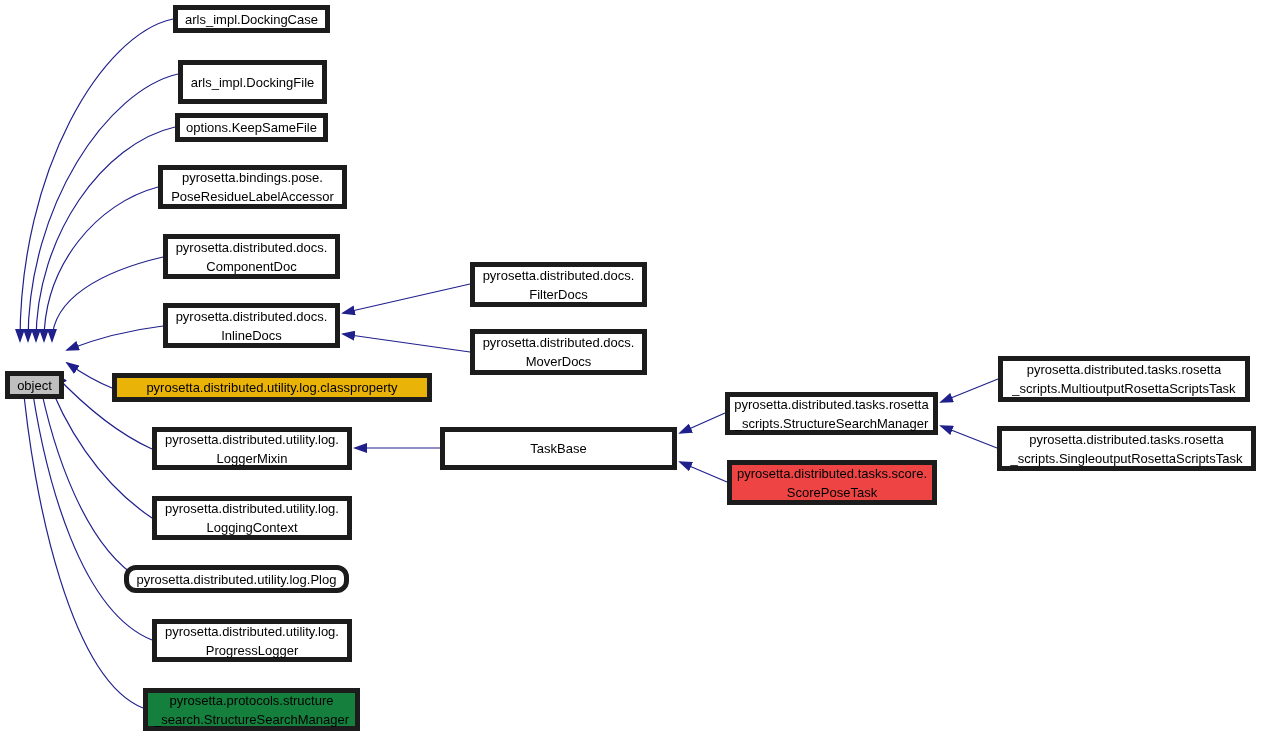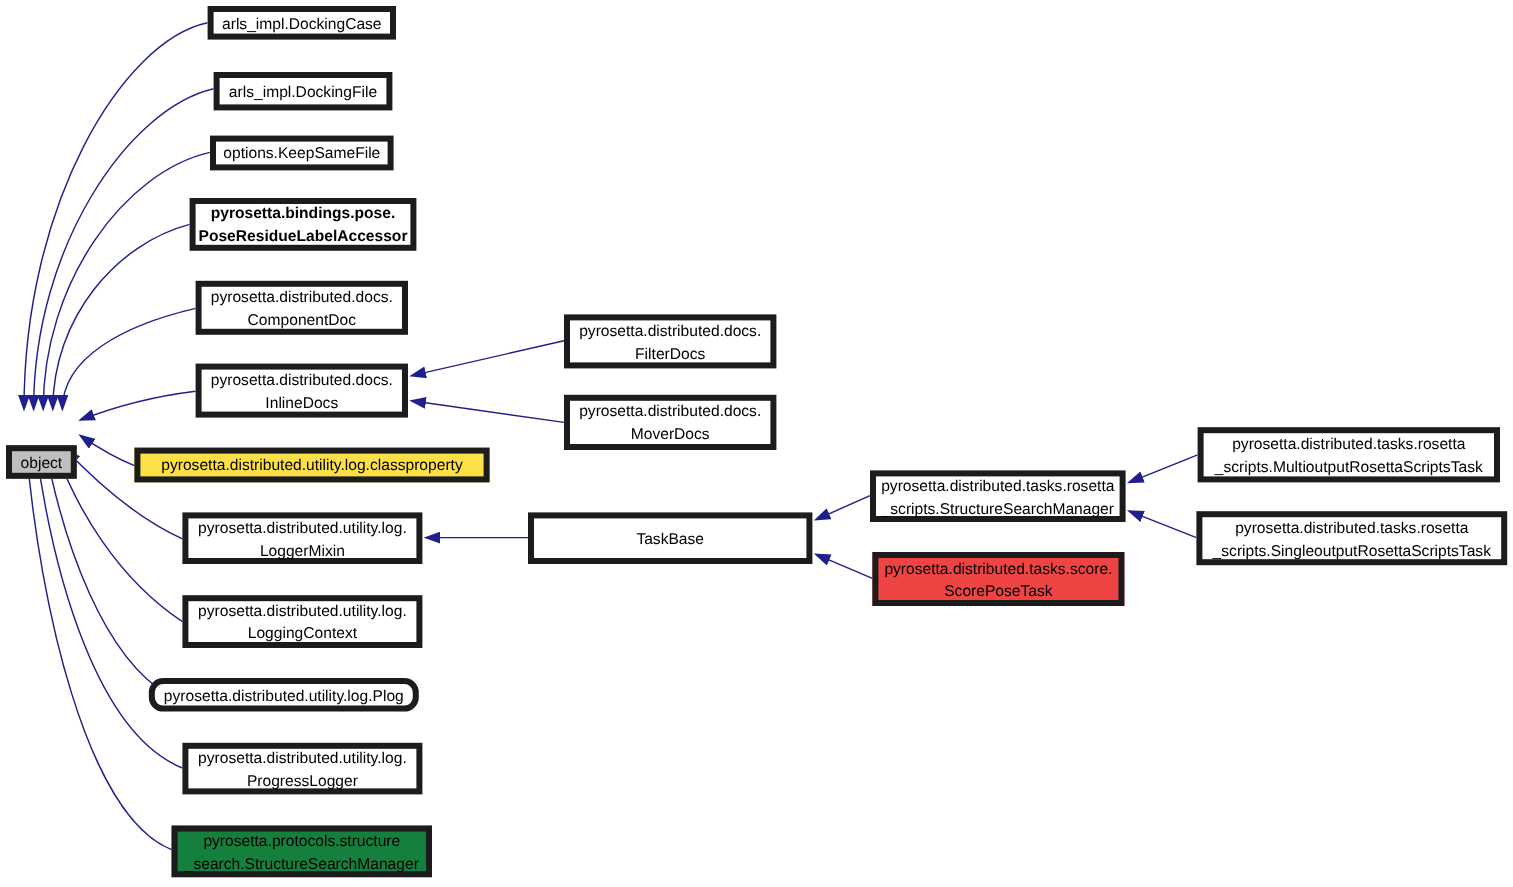--- a/index.html
+++ b/index.html
@@ -66,39 +66,39 @@
       <path d="M727,482 L680,462" fill="none" stroke="#20208c" stroke-width="1.2" marker-end="url(#arrow)"></path>
       <path d="M998,379 L941,402" fill="none" stroke="#20208c" stroke-width="1.2" marker-end="url(#arrow)"></path>
       <path d="M997,448 L941,426" fill="none" stroke="#20208c" stroke-width="1.2" marker-end="url(#arrow)"></path>
     </svg>
 <div class="node focus" style="left: 5px; top: 343px; width: 59px; height: 28px; border-color: rgb(28, 28, 28); background: rgb(191, 191, 191);">
       <span>object</span>
     </div>
     <div class="node" style="left: 173px; top: 5px; width: 157px; height: 28px; border-color: rgb(28, 28, 28); background: rgb(255, 255, 255);">
       <span>arls_impl.DockingCase</span>
     </div>
-    <div class="node" style="left: 178px; top: 60px; width: 149px; height: 32px; border-color: rgb(28, 28, 28); background: rgb(255, 255, 255);">
+    <div class="node" style="left: 178px; top: 60px; width: 149px; height: 44px; border-color: rgb(28, 28, 28); background: rgb(255, 255, 255);">
       <span>arls_impl.DockingFile</span>
     </div>
     <div class="node" style="left: 175px; top: 113px; width: 153px; height: 29px; border-color: rgb(28, 28, 28); background: rgb(255, 255, 255);">
       <span>options.KeepSameFile</span>
     </div>
-    <div class="node" style="left: 158px; top: 165px; width: 189px; height: 44px; border-color: rgb(28, 28, 28); background: rgb(255, 255, 255); font-weight: bold;">
+    <div class="node" style="left: 158px; top: 165px; width: 189px; height: 44px; border-color: rgb(28, 28, 28); background: rgb(255, 255, 255);">
       <span>pyrosetta.bindings.pose.</span>
       <span>PoseResidueLabelAccessor</span>
     </div>
     <div class="node" style="left: 163px; top: 234px; width: 177px; height: 45px; border-color: rgb(28, 28, 28); background: rgb(255, 255, 255);">
       <span>pyrosetta.distributed.docs.</span>
       <span>ComponentDoc</span>
     </div>
     <div class="node" style="left: 163px; top: 303px; width: 177px; height: 45px; border-color: rgb(28, 28, 28); background: rgb(255, 255, 255);">
       <span>pyrosetta.distributed.docs.</span>
       <span>InlineDocs</span>
     </div>
-    <div class="node" style="left: 112px; top: 373px; width: 296px; height: 29px; border-color: rgb(28, 28, 28); background: #fde047;">
+    <div class="node" style="left: 112px; top: 373px; width: 320px; height: 29px; border-color: rgb(28, 28, 28); background: #eab308;">
       <span>pyrosetta.distributed.utility.log.classproperty</span>
     </div>
     <div class="node" style="left: 152px; top: 427px; width: 200px; height: 43px; border-color: rgb(28, 28, 28); background: rgb(255, 255, 255);">
       <span>pyrosetta.distributed.utility.log.</span>
       <span>LoggerMixin</span>
     </div>
     <div class="node" style="left: 152px; top: 496px; width: 200px; height: 44px; border-color: rgb(28, 28, 28); background: rgb(255, 255, 255);">
       <span>pyrosetta.distributed.utility.log.</span>
       <span>LoggingContext</span>
     </div>

